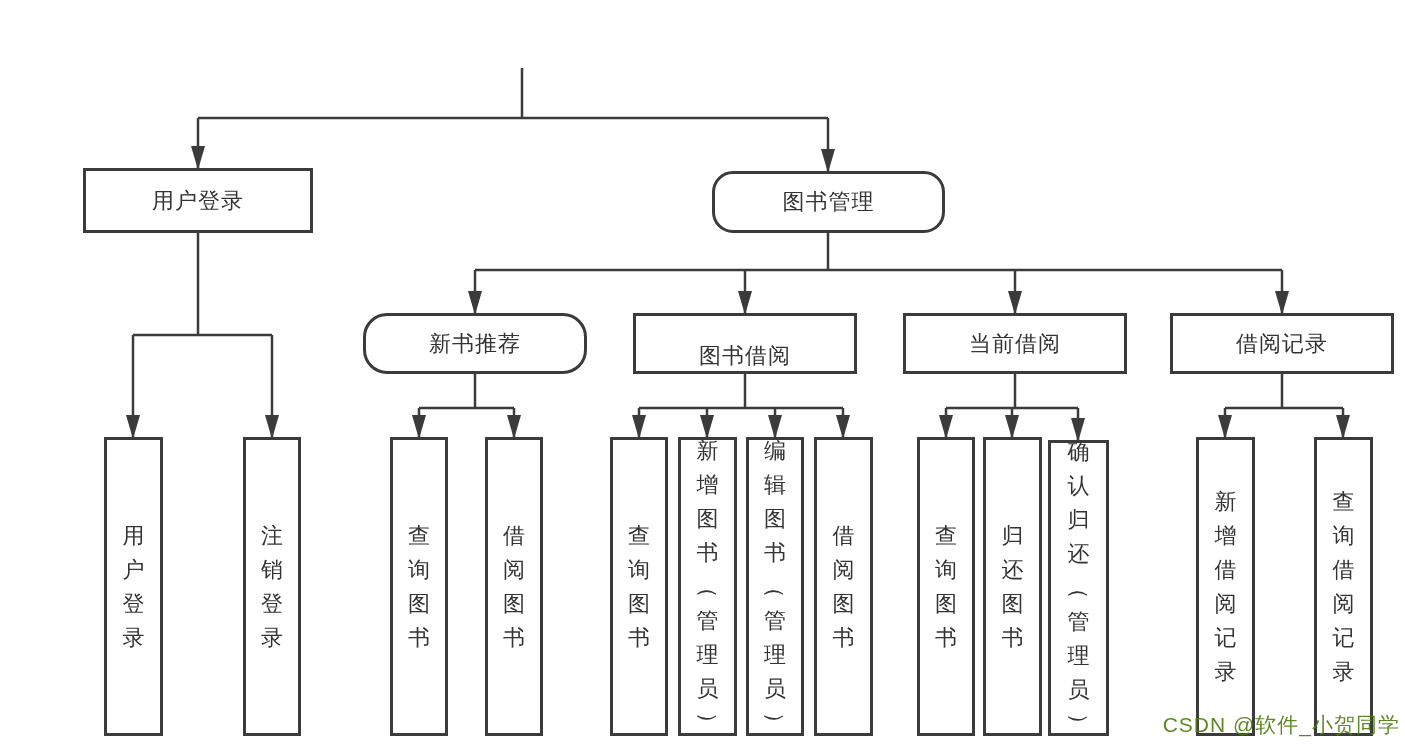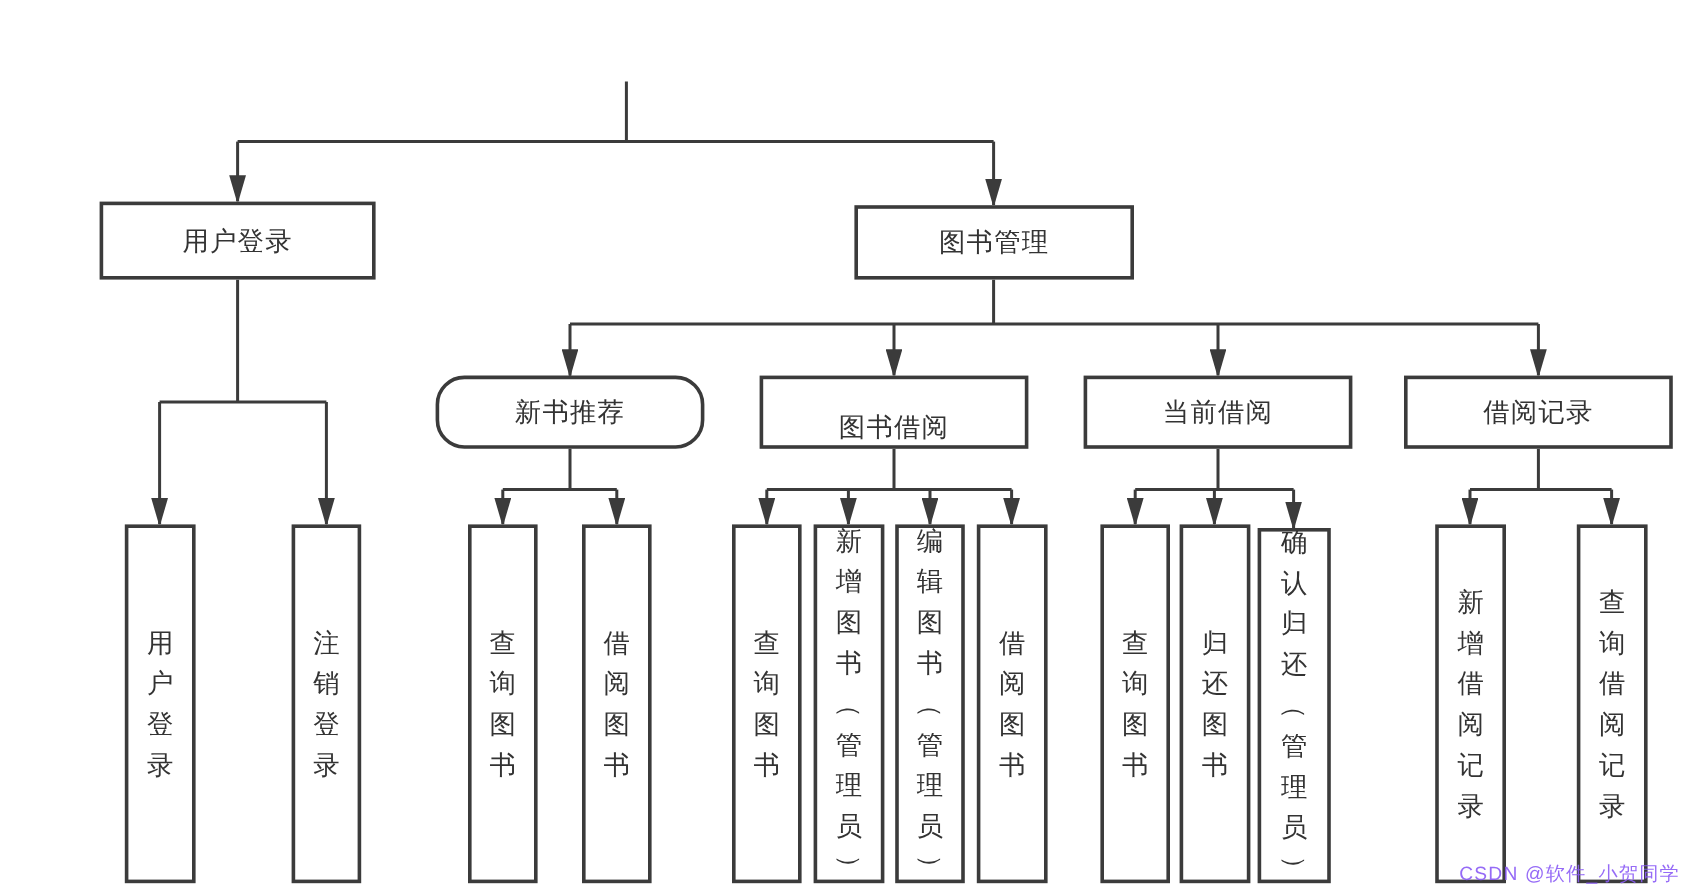--- a/index.html
+++ b/index.html
@@ -17,21 +17,21 @@
   .root{font-size:19px;}
   .leaf{letter-spacing:0;}
   .v-label{
     display:flex;flex-direction:column;align-items:center;justify-content:center;
     gap:12px;width:100%;height:100%;line-height:1;
   }
   .v-label span{display:block;}
   .v-label span.rot{transform:rotate(90deg);}
   #watermark{
     position:absolute;right:5px;bottom:8px;z-index:2;
-    color:#8b5cf6;font-size:16px;letter-spacing:1px;opacity:.9;
+    color:#4d7c0f;font-size:21px;letter-spacing:1px;opacity:.9;
   }
 </style>
 </head>
 <body>
 
 <div id="canvas">
 
   <svg id="wires" viewBox="0 0 1405 747" xmlns="http://www.w3.org/2000/svg">
     <defs>
       <marker id="ah" viewBox="0 0 24 14" refX="22" refY="7" markerUnits="userSpaceOnUse" markerWidth="24" markerHeight="14" orient="auto">
@@ -67,21 +67,21 @@
       <line x1="1078" y1="408" x2="1078" y2="440" marker-end="url(#ah)"></line>
       <line x1="1225" y1="408" x2="1225" y2="437" marker-end="url(#ah)"></line>
       <line x1="1343" y1="408" x2="1343" y2="437" marker-end="url(#ah)"></line>
     </g>
   </svg>
 
 
   <div class="box" style="left:83px;top:168px;width:230px;height:65px;">
     <span>用户登录</span>
   </div>
-  <div class="box" style="left:712px;top:171px;width:233px;height:62px;">
+  <div class="box" style="left:712px;top:171px;width:233px;height:62px;border-radius:21px;">
     <span>图书管理</span>
   </div>
 
   <div class="box" style="left:363px;top:313px;width:224px;height:61px;border-radius:24px;">
     <span>新书推荐</span>
   </div>
   <div class="box" style="left:633px;top:313px;width:224px;height:61px;align-items:flex-end;">
     <span>图书借阅</span>
   </div>
   <div class="box" style="left:903px;top:313px;width:224px;height:61px;">

